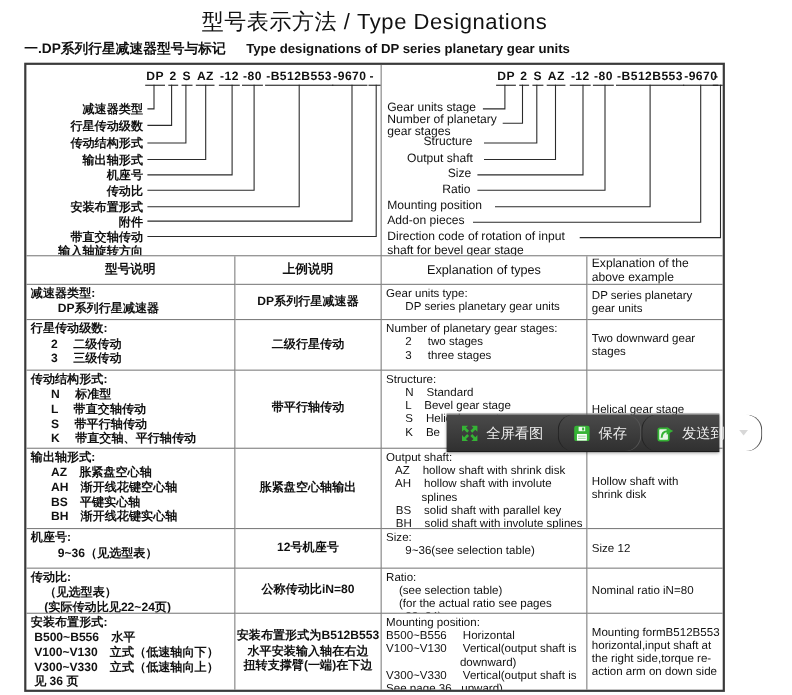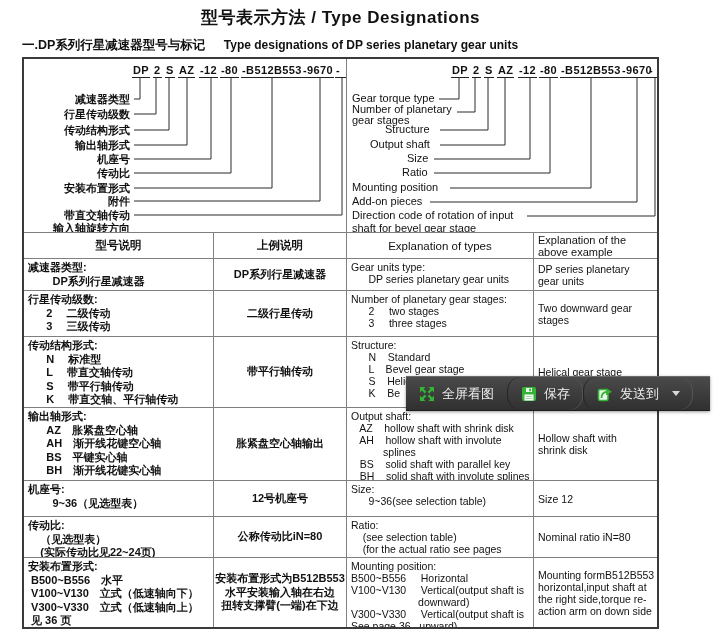--- a/index.html
+++ b/index.html
@@ -1,19 +1,19 @@
 <!DOCTYPE html>
 <html><head>
 <meta charset="utf-8">
 <style>
   html,body{margin:0;padding:0;background:#fff;}
   .canvas{position:relative;width:720px;height:632px;background:#fff;overflow:hidden;
           font-family:"Liberation Sans","DejaVu Sans",sans-serif;color:#111;}
   .title{position:absolute;top:6px;left:22px;width:637px;text-align:center;
-         font-size:17px;font-weight:bold;letter-spacing:.5px;}
+         font-size:20px;font-weight:normal;letter-spacing:.5px;}
   .subtitle{position:absolute;top:35px;left:22px;white-space:nowrap;}
   .subtitle .zhpart{font-size:12.5px;font-weight:bold;}
   .subtitle .enpart{font-size:12px;font-weight:bold;margin-left:14px;}
   .tbl{position:absolute;left:22px;top:57px;width:637px;height:572px;
        border:2px solid #3a3a3a;box-sizing:border-box;display:grid;
        grid-template-columns:190px 133px 187px 123px;
        grid-template-rows:174px 26px 32px 46px 71px 73px 36px 41px 69px;}
   .cell{border-right:1px solid #7f7f7f;border-bottom:1px solid #7f7f7f;box-sizing:border-box;
         font-size:10.5px;overflow:hidden;padding:2px 4px;}
   .nr{border-right:none;}
@@ -27,21 +27,21 @@
   .hdr{display:flex;align-items:center;justify-content:center;font-weight:bold;font-size:11.5px;}
   .hdrL{justify-content:flex-start;font-size:11px;line-height:12px;}
   
   .seg{position:absolute;top:5px;font-size:11px;font-weight:bold;letter-spacing:.4px;
        border-bottom:1.5px solid #222;padding:0 1px 1px 1px;line-height:12px;}
   .seg.tail{width:13px;height:12px;}
   .dlab{position:absolute;font-size:11px;font-weight:bold;white-space:nowrap;}
   .dlabR{font-size:11px;font-weight:normal;}
   .dsvg{position:absolute;left:0;top:0;}
   
-  .toolbar{position:absolute;left:406px;top:376px;width:304px;height:33px;z-index:9;
+  .toolbar{position:absolute;left:406px;top:376px;width:248px;height:33px;z-index:9;
            background:linear-gradient(#4a4a4a,#303030);border-top:1px solid #6a6a6a;
            border-bottom:1px solid #1c1c1c;display:flex;align-items:stretch;
            box-shadow:0 1px 3px rgba(0,0,0,.4);}
   .tbtn{display:flex;align-items:center;gap:7px;padding:0 13px;cursor:pointer;
         color:#ededed;font-size:13px;white-space:nowrap;}
   .tbtn+.tbtn{border-left:1px solid #232323;box-shadow:-1px 0 0 #555 inset;border-radius:14px;}
   .caret{width:0;height:0;border-left:4px solid transparent;border-right:4px solid transparent;
          border-top:5px solid #d8d8d8;margin-left:6px;}
 </style>
 </head>
@@ -108,21 +108,21 @@
       </svg>
       <span class="seg" style="left:104px">DP</span>
       <span class="seg" style="left:125px">2</span>
       <span class="seg" style="left:137px">S</span>
       <span class="seg" style="left:150px">AZ</span>
       <span class="seg" style="left:171px">-12</span>
       <span class="seg" style="left:192px">-80</span>
       <span class="seg" style="left:213px">-B512B553</span>
       <span class="seg" style="left:274px">-9670</span>
       <span class="seg tail" style="left:301px">-</span>
-      <div class="dlab dlabR" style="top:33px;left:5px">Gear torque type</div>
+      <div class="dlab dlabR" style="top:33px;left:5px">Gear units stage</div>
       <div class="dlab dlabR" style="top:44px;left:5px">Number of planetary</div>
       <div class="dlab dlabR" style="top:55px;left:5px">gear stages</div>
       <div class="dlab dlabR" style="top:64px;left:38px">Structure</div>
       <div class="dlab dlabR" style="top:79px;left:23px">Output shaft</div>
       <div class="dlab dlabR" style="top:93px;left:60px">Size</div>
       <div class="dlab dlabR" style="top:107px;left:55px">Ratio</div>
       <div class="dlab dlabR" style="top:122px;left:5px">Mounting position</div>
       <div class="dlab dlabR" style="top:136px;left:5px">Add-on pieces</div>
       <div class="dlab dlabR" style="top:150px;left:5px">Direction code of rotation of input</div>
       <div class="dlab dlabR" style="top:163px;left:5px">shaft for bevel gear stage</div>

